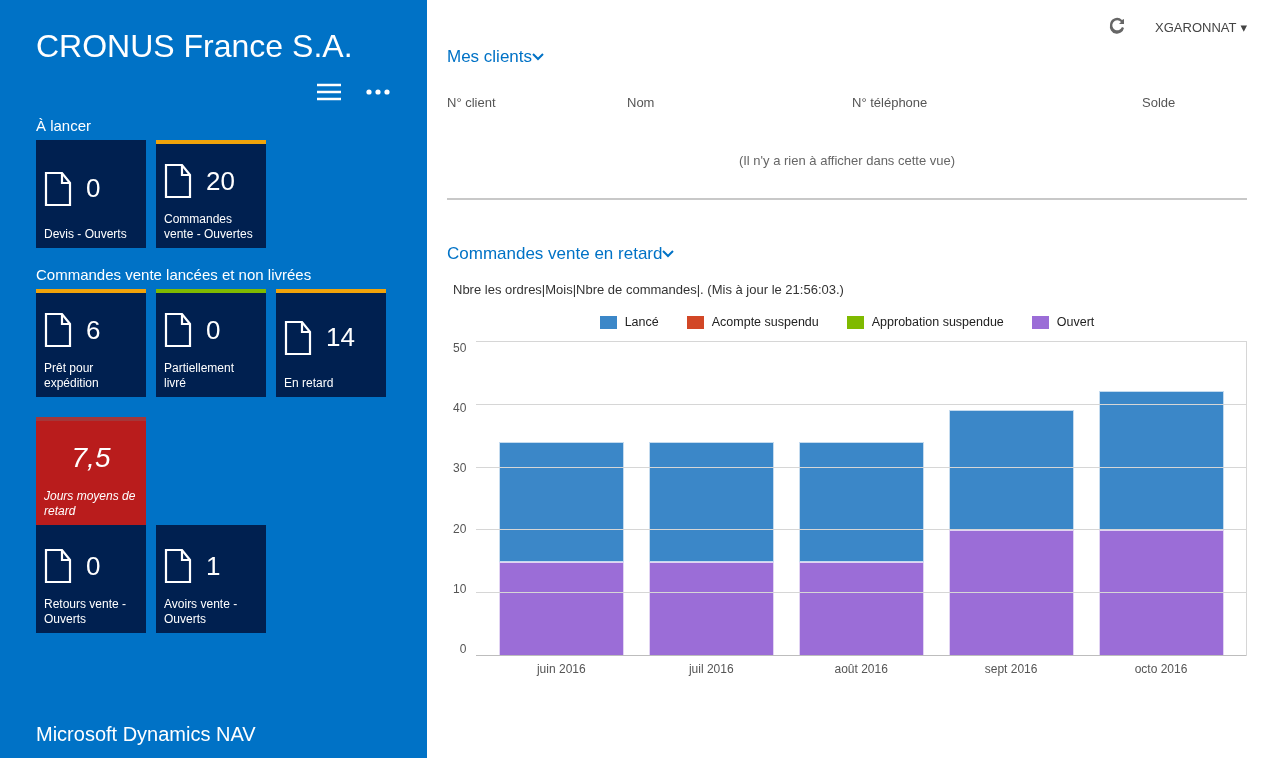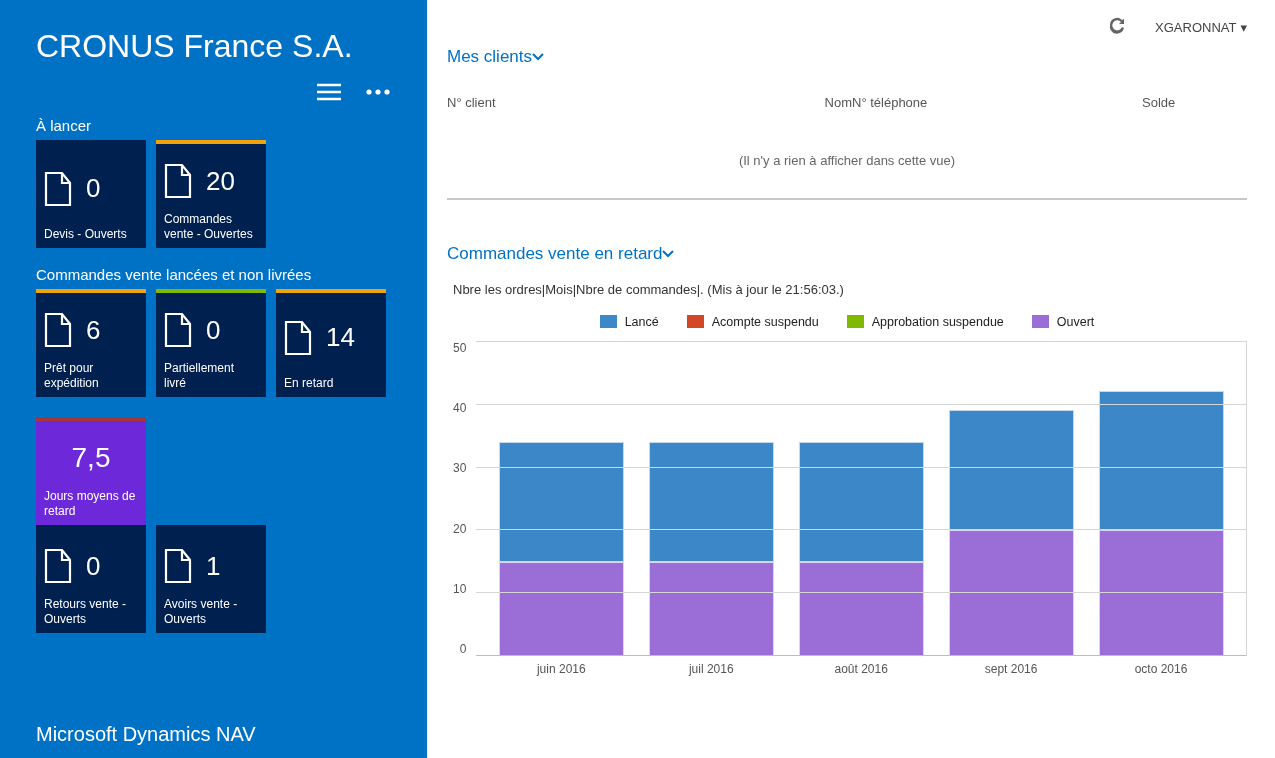--- a/index.html
+++ b/index.html
@@ -54,21 +54,21 @@
     position: relative;
     padding: 6px 8px 6px 8px;
     display: flex;
     flex-direction: column;
     cursor: pointer;
   }
   .tile.accent-yellow { border-top: 4px solid #f0a30a; }
   .tile.accent-green  { border-top: 4px solid #7fba00; }
   .tile.accent-red    { border-top: 4px solid #a4373a; }
   .tile.noaccent      { border-top: 4px solid #002050; }
-  .tile.gray { background: #6d28d9; }
+  .tile.gray { background: #b91c1c; font-style: italic; }
   .tile-main {
     display: flex;
     align-items: center;
     gap: 14px;
     flex: 1;
   }
   .tile-main.center { justify-content: center; }
   .tile-value {
     font-size: 26px;
     font-weight: 400;
@@ -119,21 +119,21 @@
   }
   .section-link.chart-link { margin-top: 44px; margin-bottom: 6px; }
   .table-head {
     display: flex;
     font-size: 13px;
     color: #555;
     border-bottom: 1px solid transparent;
     padding-bottom: 6px;
   }
   .col-client { flex: 0 0 180px; }
-  .col-nom    { flex: 0 0 225px; text-align: right; }
+  .col-nom    { flex: 0 0 225px; }
   .col-tel    { flex: 0 0 290px; }
   .col-solde  { flex: 1; }
   .empty-row {
     text-align: center;
     color: #666;
     font-size: 13px;
     padding: 36px 0 30px 0;
     border-bottom: 2px solid #c8c8c8;
   }
   .chart-meta {
@@ -144,21 +144,21 @@
     padding-left: 6px;
   }
   .legend {
     display: flex;
     justify-content: center;
     gap: 28px;
     font-size: 12.5px;
     color: #222;
     margin-bottom: 12px;
   }
-  .legend-item { display: flex; gap: 8px; }
+  .legend-item { display: flex; align-items: center; gap: 8px; }
   .legend-swatch { width: 17px; height: 13px; }
   .chart-area {
     display: flex;
     height: 340px;
     padding-left: 6px;
   }
   .y-axis {
     display: flex;
     flex-direction: column;
     justify-content: space-between;

